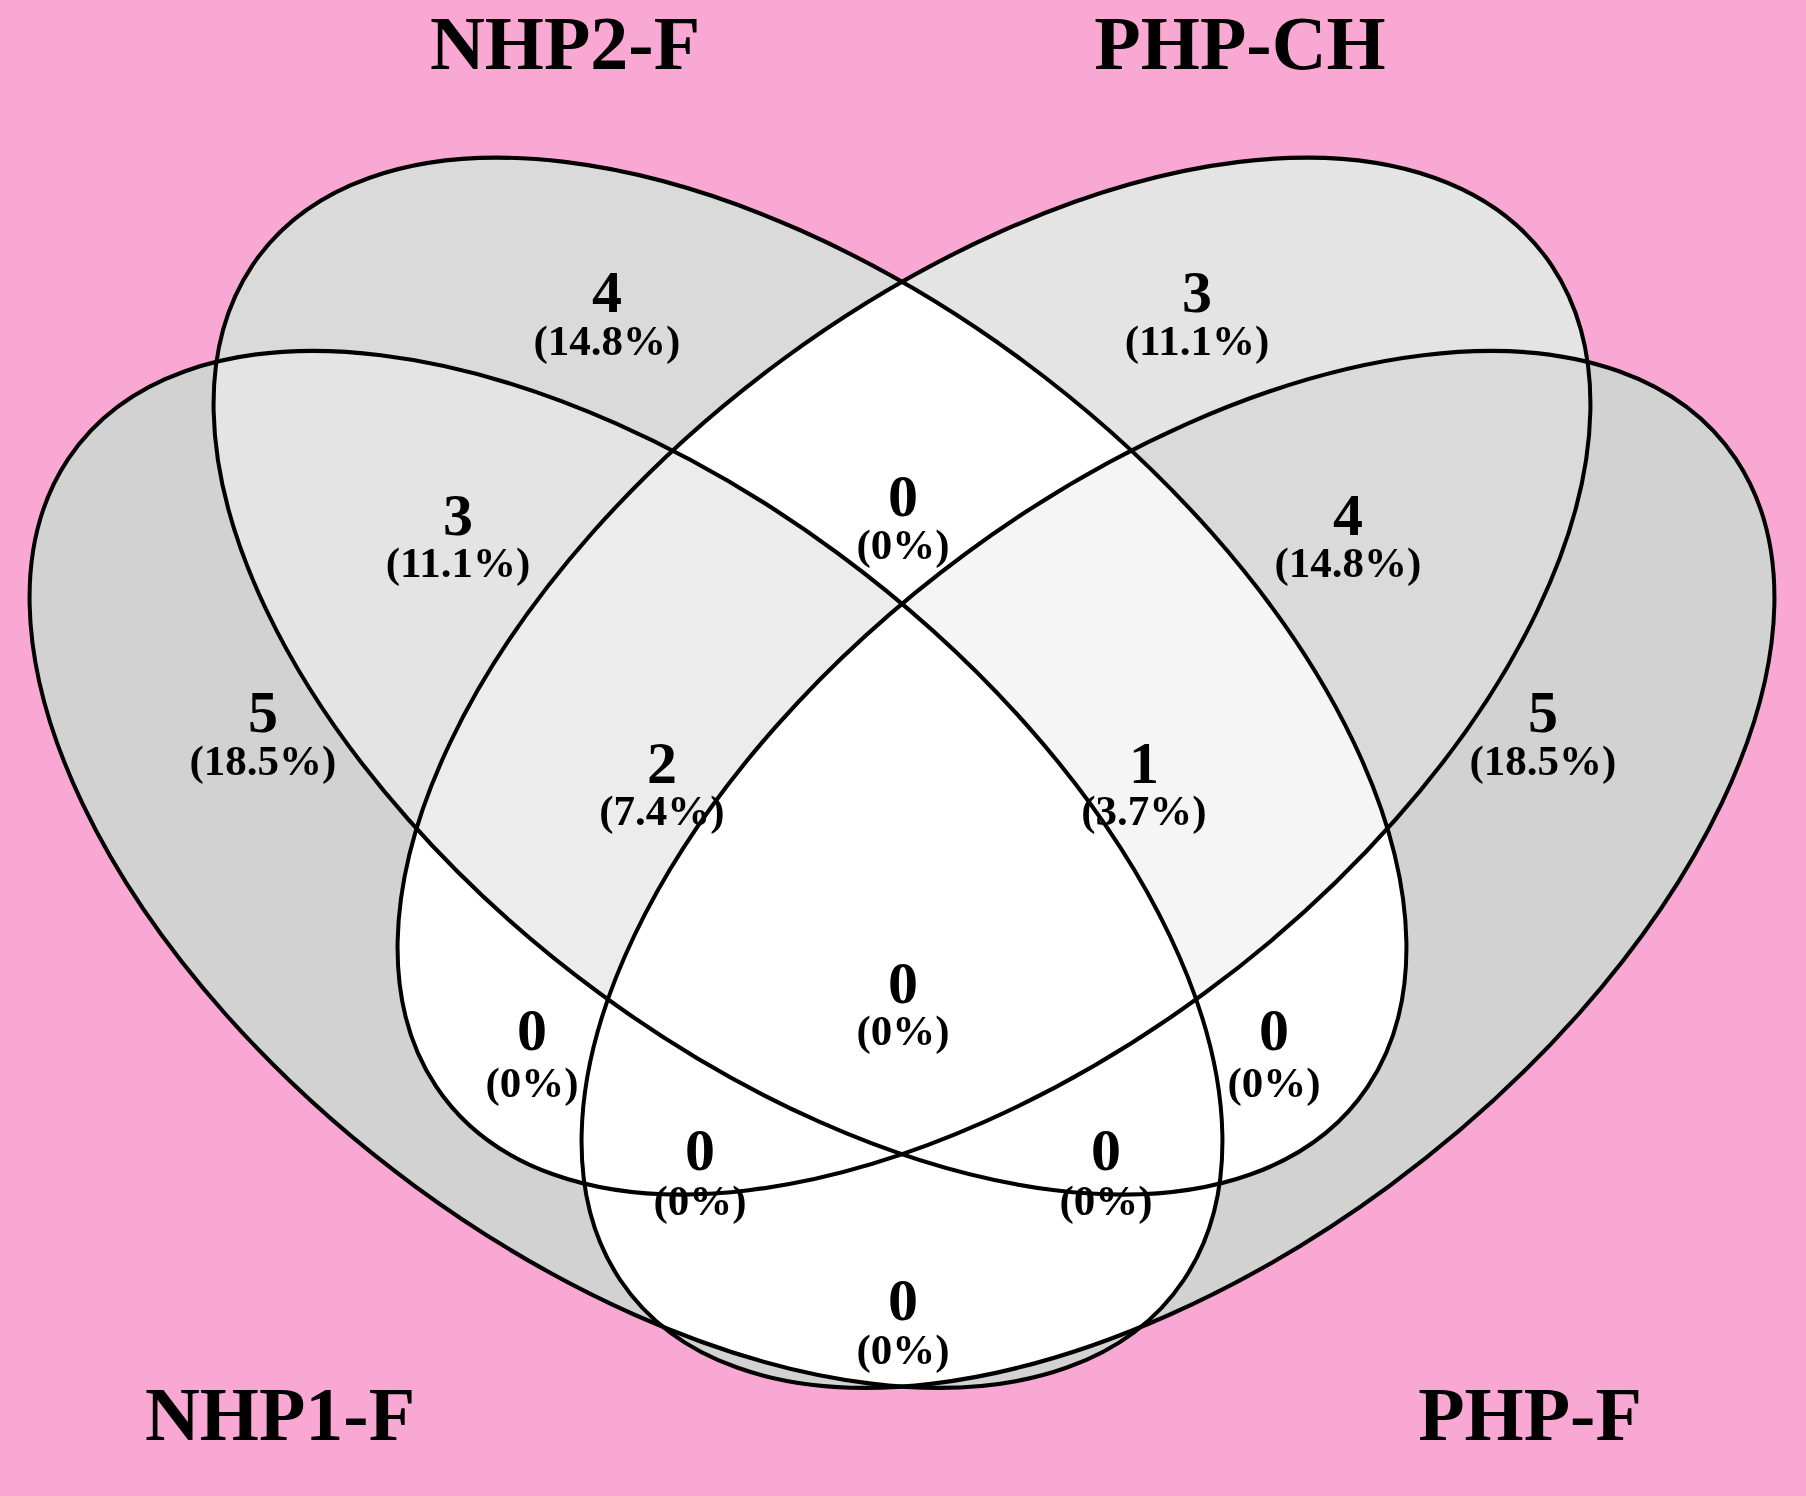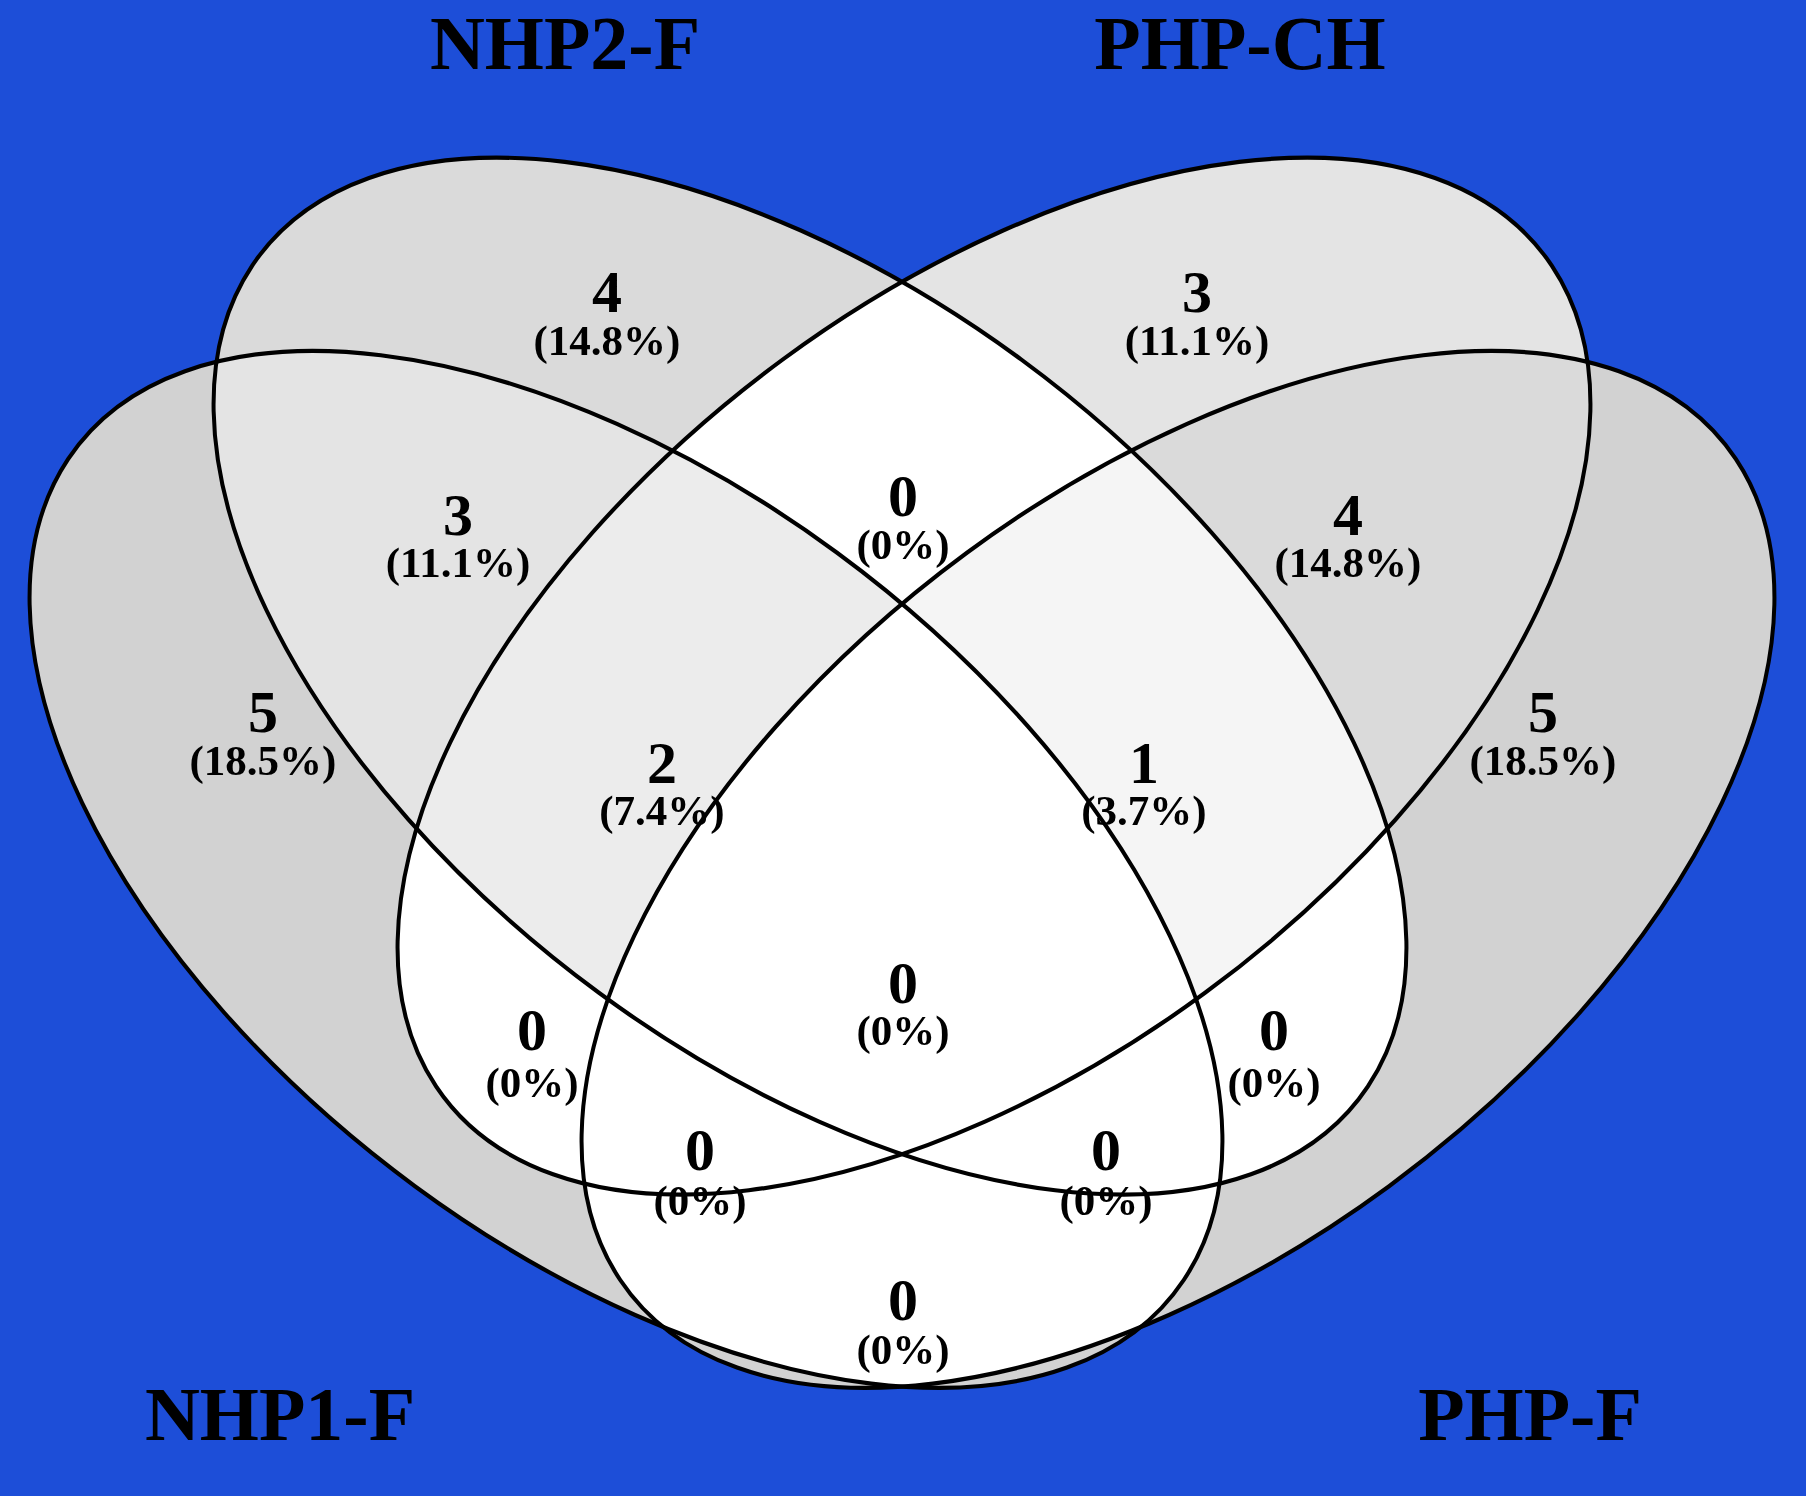--- a/index.html
+++ b/index.html
@@ -4,21 +4,21 @@
 <style>
   html, body {
     margin: 0;
     padding: 0;
     background: #ffffff;
   }
   .stage {
     position: relative;
     width: 1806px;
     height: 1496px;
-    background: #1d4ed8;
+    background: #f9a8d4;
     font-family: "Liberation Serif", "DejaVu Serif", serif;
   }
   svg { display: block; }
   .set-title {
     font-family: "Liberation Serif", "DejaVu Serif", serif;
     font-size: 76px;
     font-weight: bold;
     fill: #000000;
   }
   .region-count {

